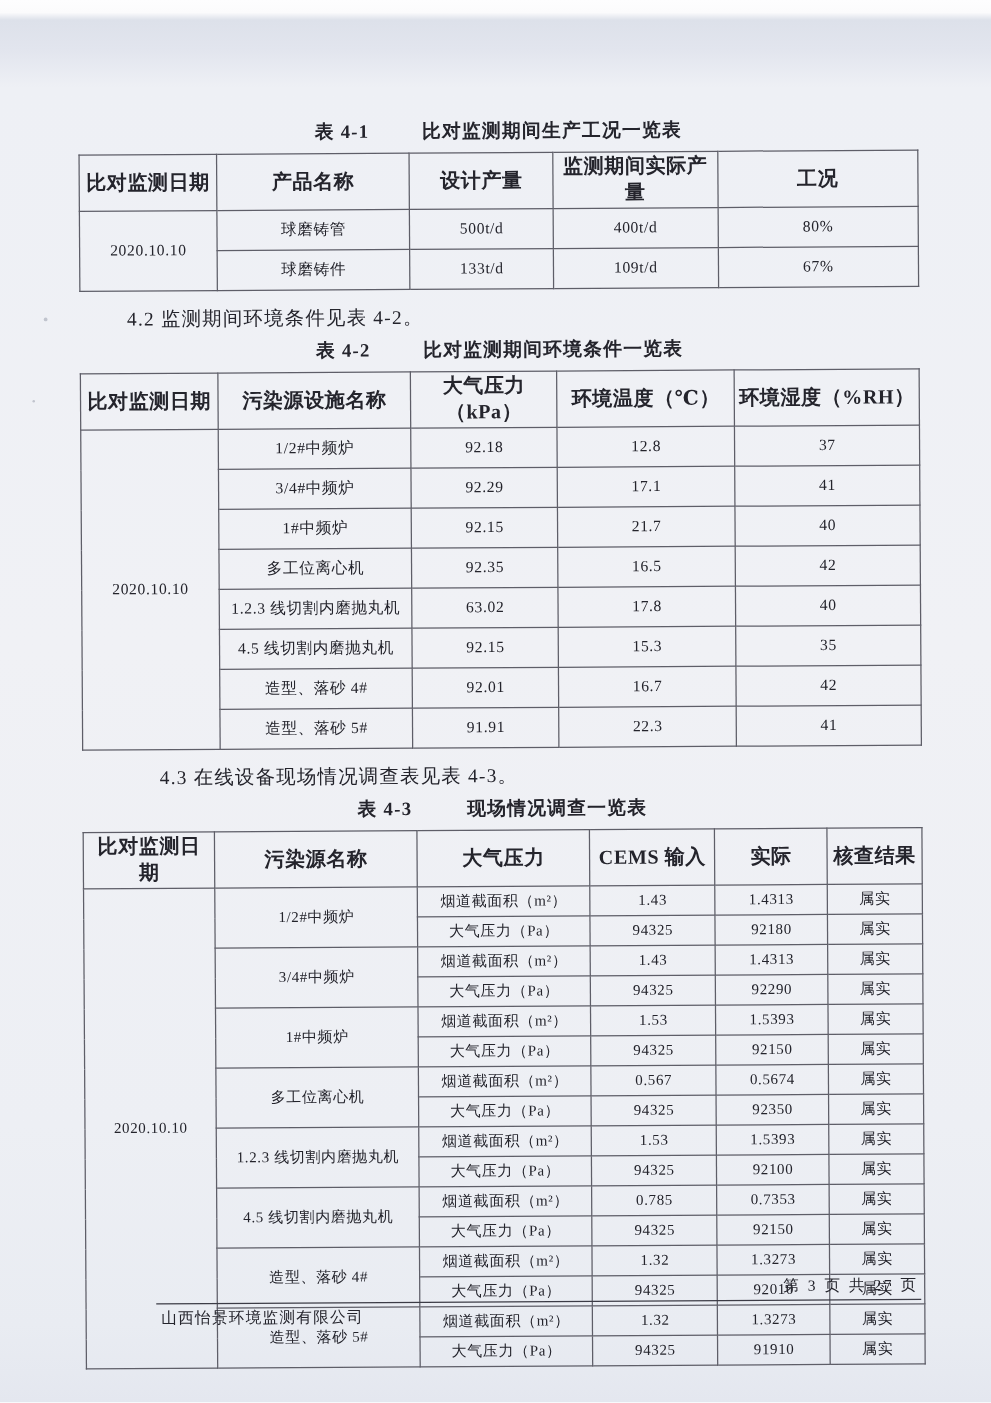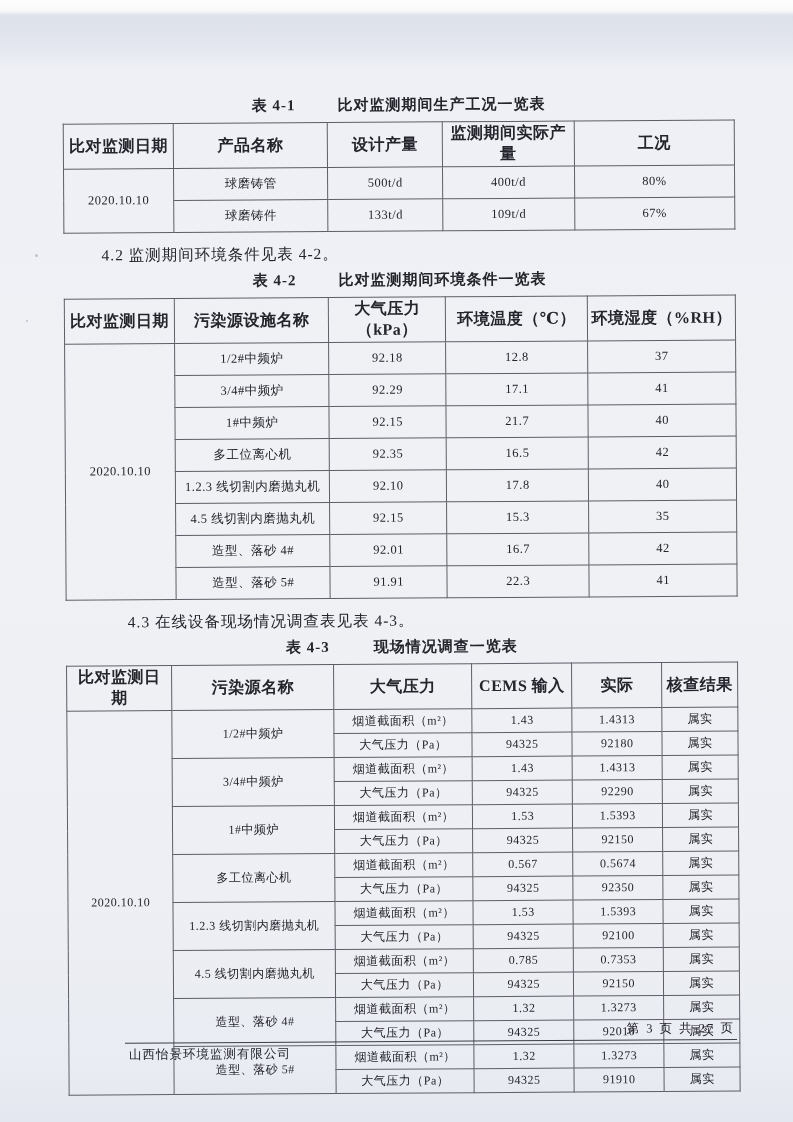--- a/index.html
+++ b/index.html
@@ -162,21 +162,21 @@
             <td>40</td>
           </tr>
           <tr>
             <td>多工位离心机</td>
             <td>92.35</td>
             <td>16.5</td>
             <td>42</td>
           </tr>
           <tr>
             <td>1.2.3 线切割内磨抛丸机</td>
-            <td>92.10</td>
+            <td>63.02</td>
             <td>17.8</td>
             <td>40</td>
           </tr>
           <tr>
             <td>4.5 线切割内磨抛丸机</td>
             <td>92.15</td>
             <td>15.3</td>
             <td>35</td>
           </tr>
           <tr>

